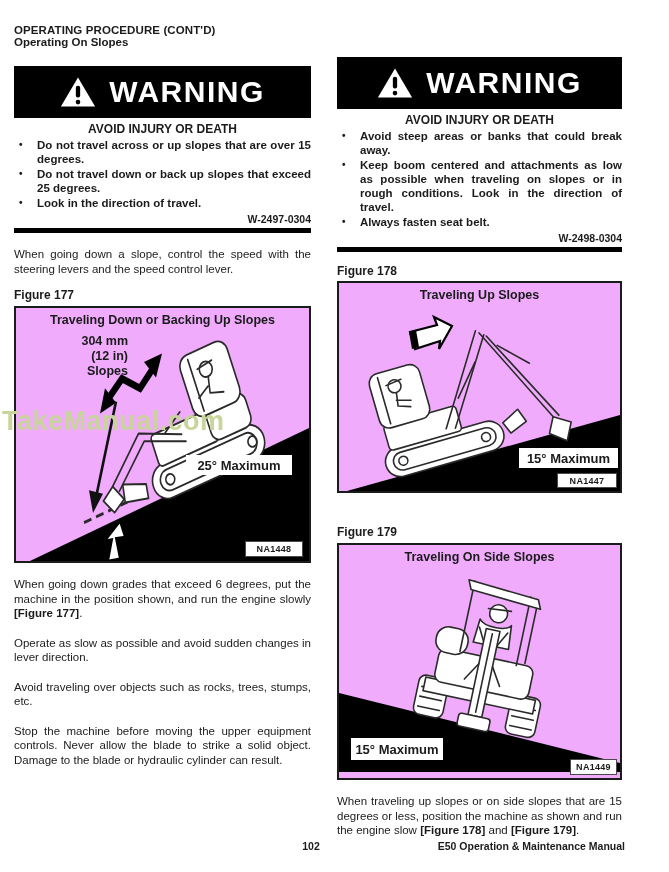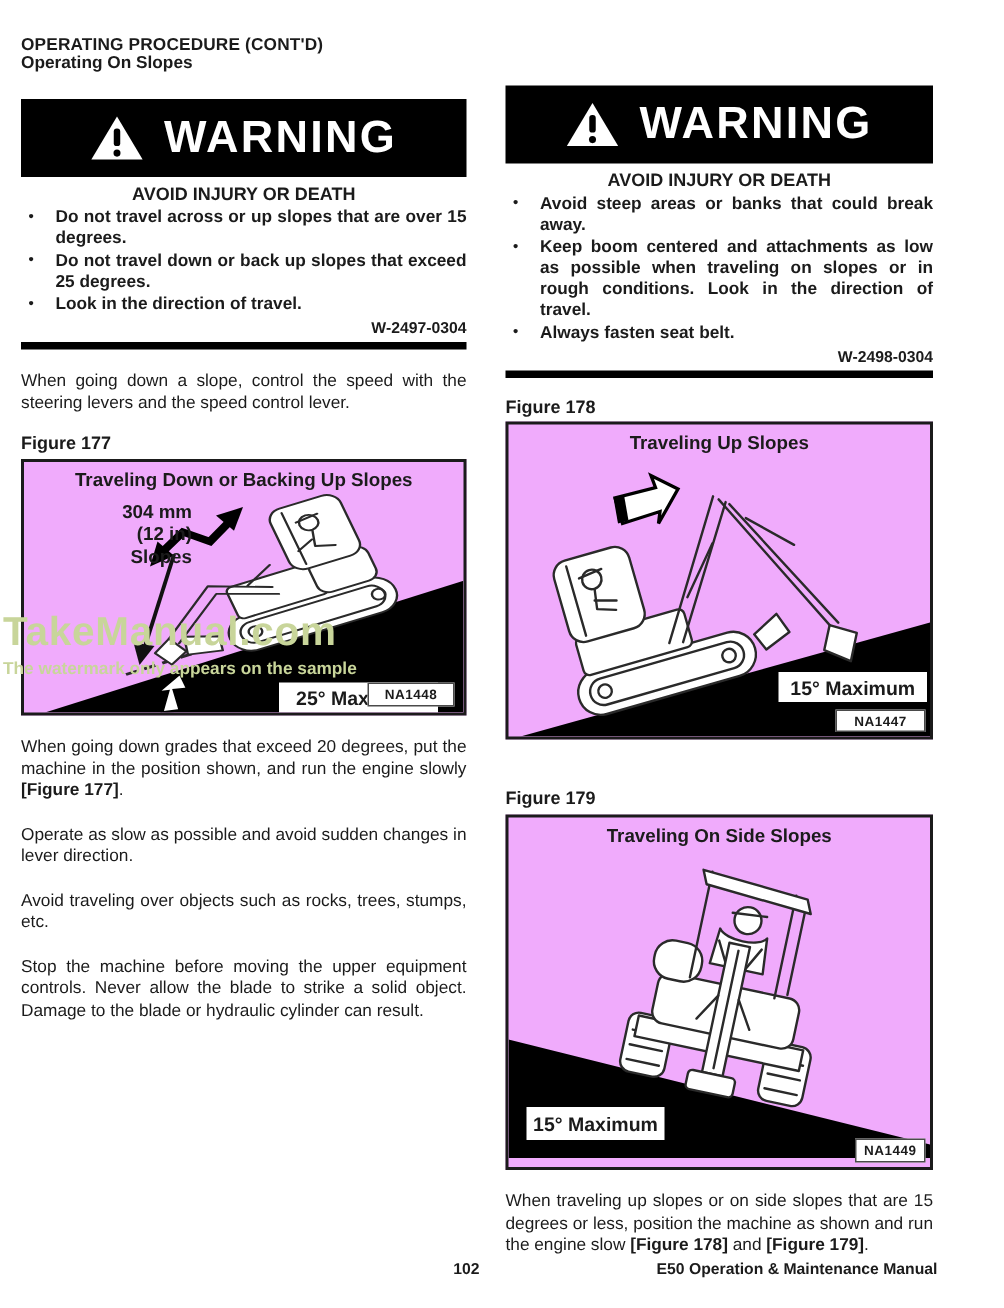--- a/index.html
+++ b/index.html
@@ -37,21 +37,21 @@
   .bullet-marker{width:14px;padding-left:5px;flex:none;font-size:10px;}
   .bullet-text{flex:1;text-align:justify;padding-left:9px;}
   .warn-code{text-align:right;font-weight:bold;font-size:10.5px;margin-top:3px;}
   .warn-rule{height:5px;background:var(--banner-bg);margin-top:3px;}
 
   .para{font-size:11.5px;line-height:14.5px;text-align:justify;margin-top:14px;}
   .figure-label{font-weight:bold;font-size:12px;margin-top:12px;}
   .figure-frame{
     position:relative;margin-top:4px;border:2px solid #1b1b1b;background:#f0abfc;overflow:hidden;
   }
-  .frame-177{height:171px;}
+  .frame-177{height:257px;}
   .frame-178{height:212px;margin-top:3px;}
   .frame-179{height:237px;}
   .figure-frame svg{position:absolute;left:0;top:0;width:100%;height:100%;}
   .fig-title{
     position:absolute;top:5px;left:0;right:0;text-align:center;
     font-weight:bold;font-size:12.5px;z-index:2;
   }
   .dim-label{
     position:absolute;left:10px;top:26px;width:102px;text-align:right;
     font-weight:bold;font-size:12.5px;line-height:15px;z-index:2;
@@ -173,21 +173,21 @@
     <div class="dim-label">
       <span>304 mm</span>
       <span>(12 in)</span>
       <span>Slopes</span>
     </div>
     <div class="fig-callout callout-177">25° Maximum</div>
     <div class="fig-code code-177">NA1448</div>
   </div>
 
   <p class="para">
-    <span>When going down grades that exceed 20 degrees, put the machine in the position shown, and run the engine slowly </span><b>[Figure 177]</b><span>.</span>
+    <span>When going down grades that exceed 6 degrees, put the machine in the position shown, and run the engine slowly </span><b>[Figure 177]</b><span>.</span>
   </p>
   <p class="para" style="margin-top:15px">Operate as slow as possible and avoid sudden changes in lever direction.</p>
   <p class="para" style="margin-top:15px">Avoid traveling over objects such as rocks, trees, stumps, etc.</p>
   <p class="para" style="margin-top:15px">Stop the machine before moving the upper equipment controls. Never allow the blade to strike a solid object. Damage to the blade or hydraulic cylinder can result.</p>
 </div>
 
 <div class="col col-right">
 
   <div class="warning-box" style="margin-top:0">
     <div class="warn-banner">
@@ -287,17 +287,16 @@
     <div class="fig-code code-179">NA1449</div>
   </div>
 
   <p class="para">
     <span>When traveling up slopes or on side slopes that are 15 degrees or less, position the machine as shown and run the engine slow </span><b>[Figure 178]</b><span> and </span><b>[Figure 179]</b><span>.</span>
   </p>
 </div>
 
 <div class="watermark">
   <div class="wm-line1">TakeManual.com</div>
-  <div class="wm-line2">The watermark only appears on the sample</div>
 </div>
 
 <div class="footer-page">102</div>
 <div class="footer-title">E50 Operation &amp; Maintenance Manual</div>
 
 </body></html>

